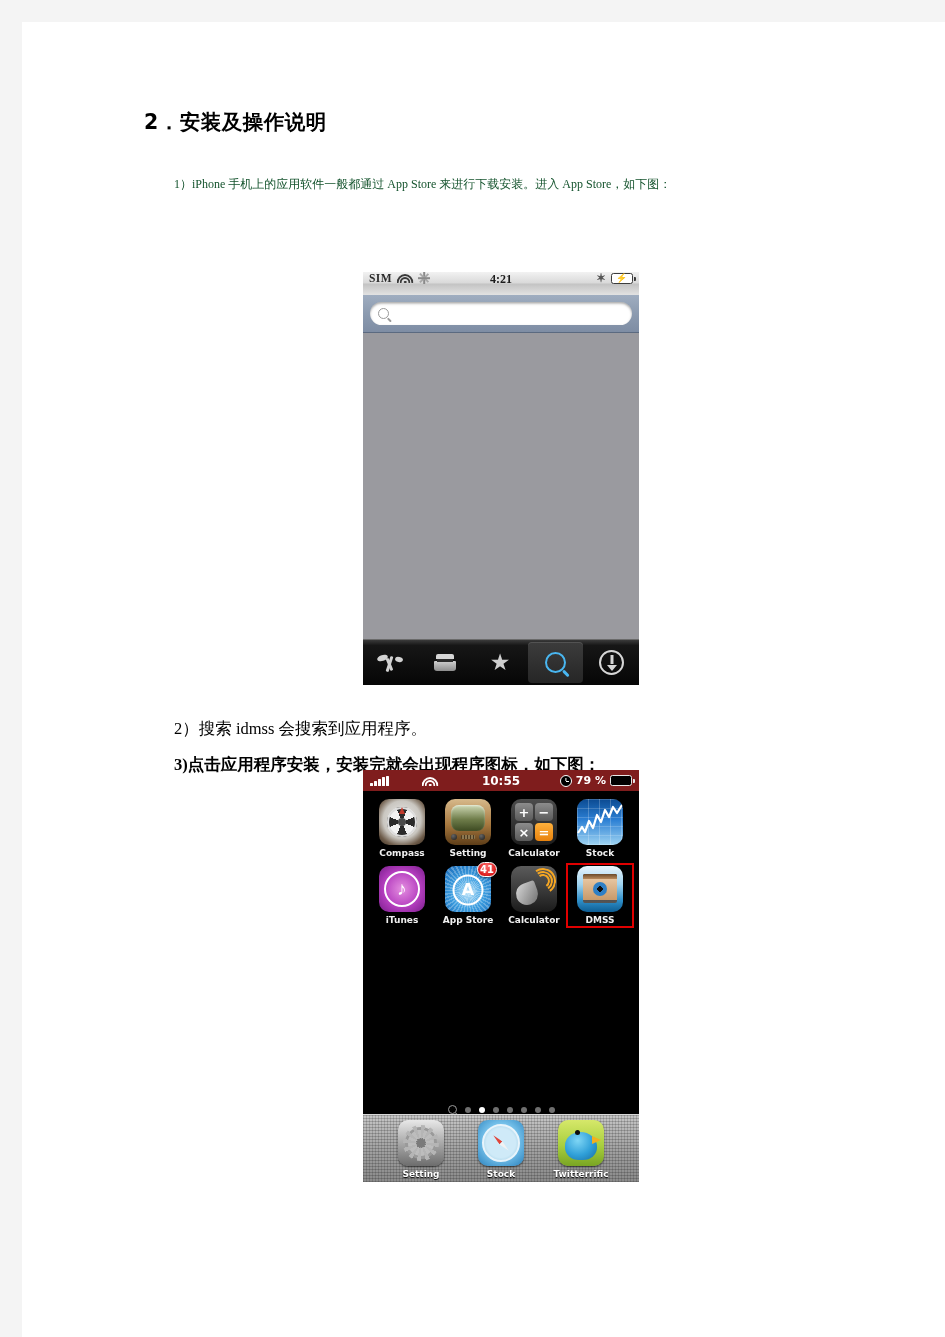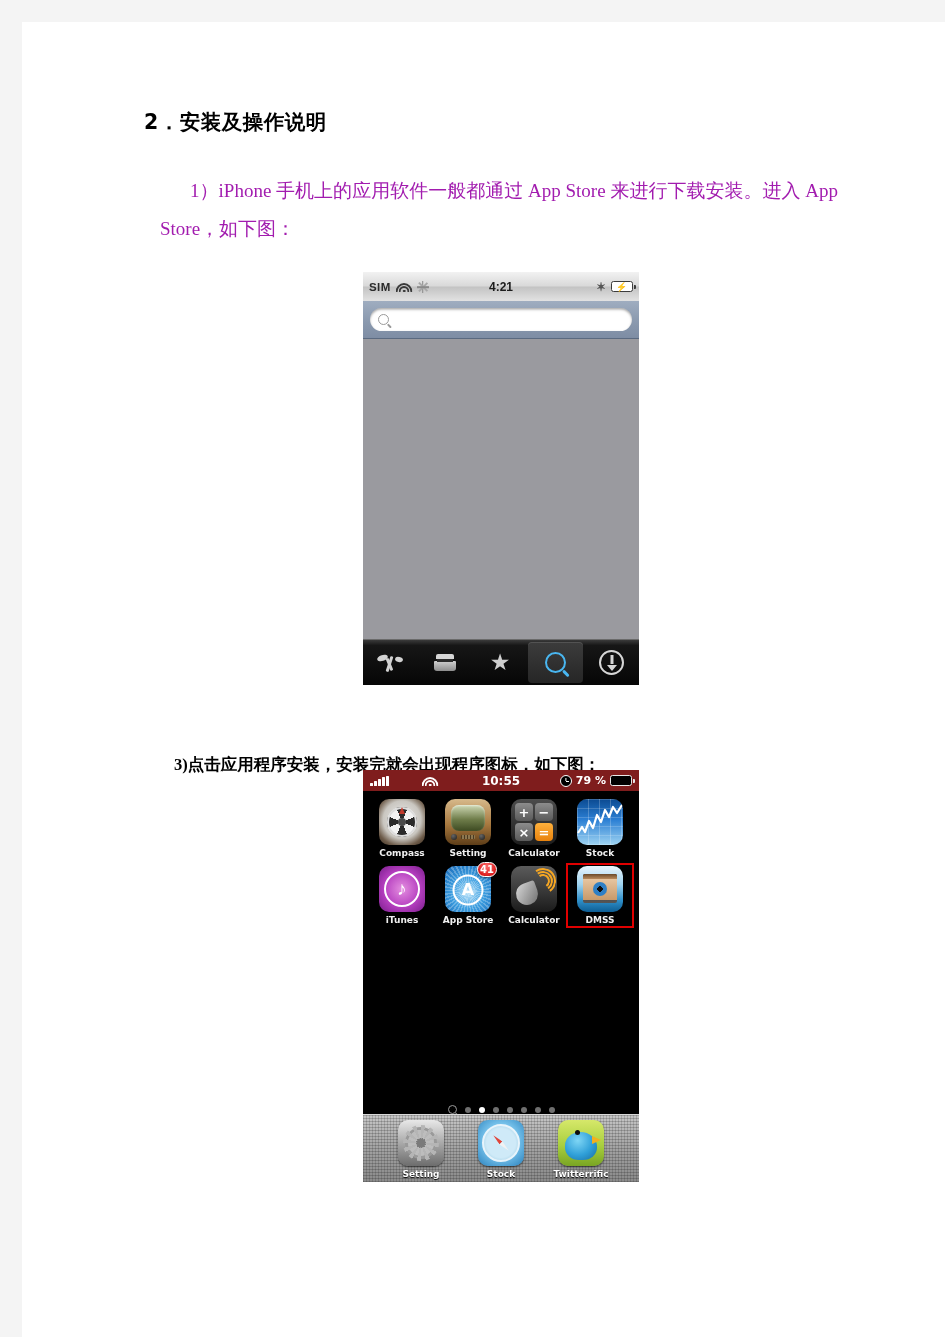--- a/index.html
+++ b/index.html
@@ -37,50 +37,50 @@
     font-family: "DejaVu Sans", sans-serif;
     font-weight: bold;
     font-size: 20.5px;
     color: #000;
     letter-spacing: .5px;
     margin: 0 0 36px 0;
     line-height: 1.3;
   }
 
   .para {
-    font-size: 19px;
-    color: #a21caf;
+    font-size: 12px;
+    color: #14532d;
     line-height: 2.0;
-    margin: 16px;
+    margin: 0;
     text-align: justify;
   }
   .para .idx { font-family: "Liberation Serif", serif; }
 
   .para-2 { position: absolute; left: 122px; top: 674px; width: 710px; font-size: 16.5px; line-height: 1.9; }
   .para-3 { position: absolute; left: 122px; top: 710px; width: 710px; font-size: 16.5px; line-height: 1.9; font-weight: bold; }
   .indent { display: inline-block; width: 30px; }
 
   
   #shot1 {
     position: absolute;
     left: 341px;
     top: 250px;
     width: 276px;
     height: 413px;
     background: #9a9a9f;
     overflow: hidden;
   }
 
   .ios-status {
-    height: 29px;
+    height: 23px;
     background: linear-gradient(180deg,#f2f2f2 0%,#d9d9d9 48%,#c3c3c3 52%,#e2e2e2 100%);
     display: flex;
-    align-items: center;
+    align-items: flex-start;
     padding: 0 6px;
-    font-family: Liberation Sans, sans-serif;
+    font-family: Liberation Serif, serif;
     font-size: 11px;
     font-weight: bold;
     color: #2b2b2b;
     position: relative;
   }
   .ios-status .carrier { letter-spacing: .4px; font-size: 11.5px; }
   .ios-status .clock {
     position: absolute; left: 0; right: 0; text-align: center;
     font-size: 12px; font-weight: bold; color: #1c1c1c;
   }
@@ -460,20 +460,23 @@
 
 <div id="page">
 
   <div class="doc-body">
     <h2 class="heading">2．安装及操作说明</h2>
     <p class="para">
       <span class="indent"></span><span class="idx">1）</span><span>iPhone 手机上的应用软件一般都通过 App Store 来进行下载安装。进入 App Store，如下图：</span>
     </p>
   </div>
 
+  <p class="para-2">
+    <span class="indent"></span><span class="idx">2）</span><span>搜索 idmss 会搜索到应用程序。</span>
+  </p>
 
   <p class="para-3">
     <span class="indent"></span><span class="idx">3)</span><span>点击应用程序安装，安装完就会出现程序图标，如下图：</span>
   </p>
 
   <div id="shot1">
 
     <div class="ios-status">
       <span class="carrier">SIM</span>
       <span class="wifi-ico" style="margin-left:6px;">

